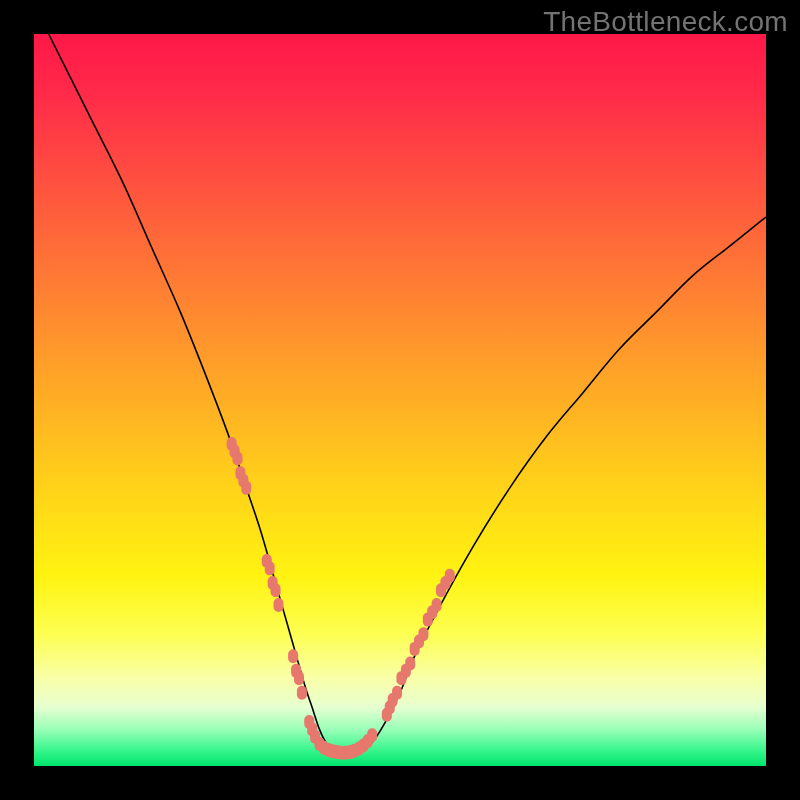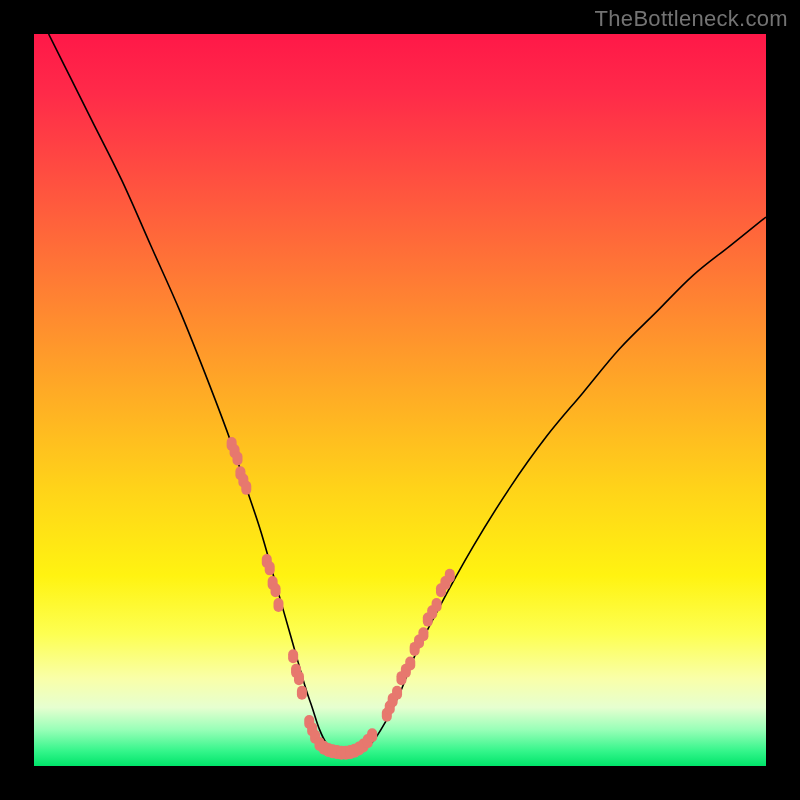--- a/index.html
+++ b/index.html
@@ -64,21 +64,21 @@
   }
   .marker {
     fill: #e7786e;
     stroke: none;
   }
   .watermark {
     position: absolute;
     top: 6px;
     right: 12px;
     color: #737373;
-    font-size: 22px;
+    font-size: 28px;
     font-weight: 500;
     letter-spacing: 0.3px;
   }
 </style>
 </head>
 <body>
 
 <div class="frame">
 
   <div class="watermark">TheBottleneck.com</div>

